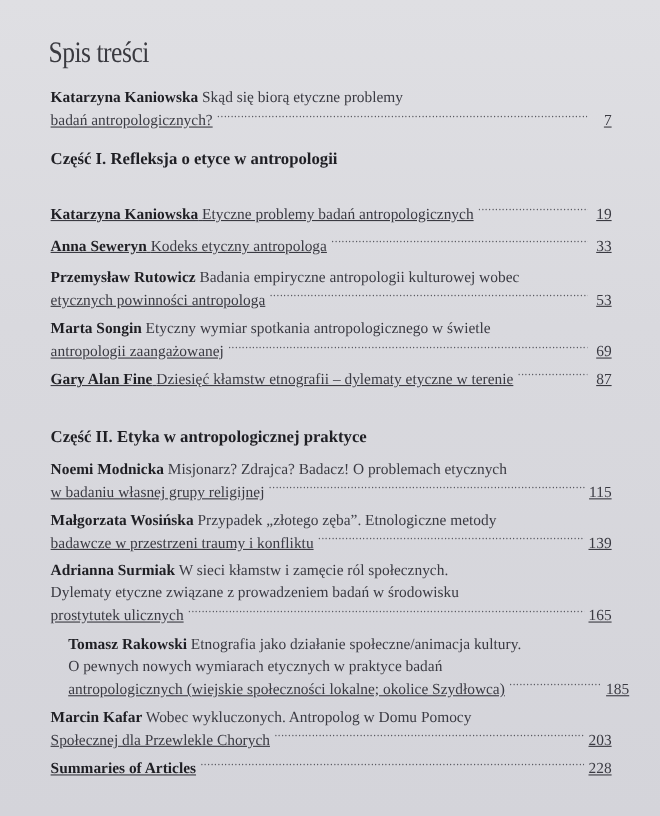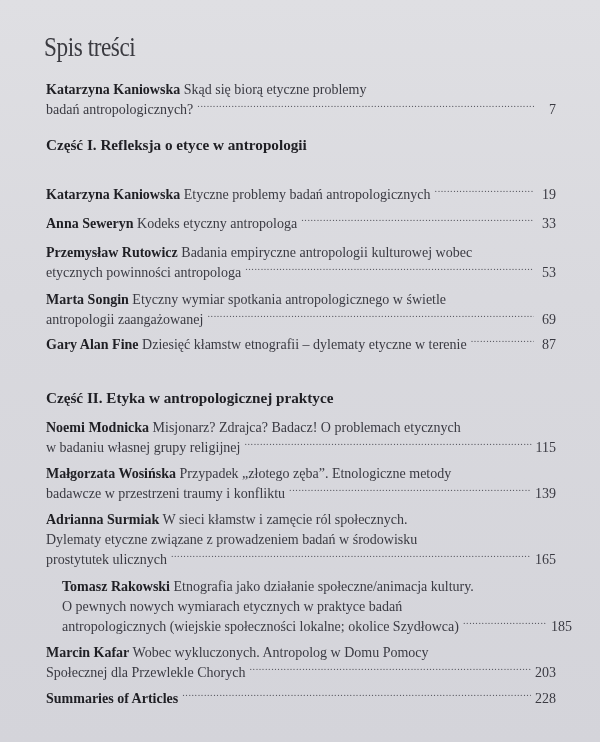--- a/index.html
+++ b/index.html
@@ -42,20 +42,21 @@
       color: #3a3a42;
     }
     .author {
       font-weight: bold;
       color: #1f1f24;
     }
     .line {
       display: flex;
       align-items: baseline;
       white-space: nowrap;
+      text-decoration: underline;
     }
     .line .dots {
       flex: 1;
       overflow: hidden;
       margin: 0 4px;
       position: relative;
       height: 1em;
     }
     .line .dots::after {
       content: "................................................................................................................................................................................................................................................";

